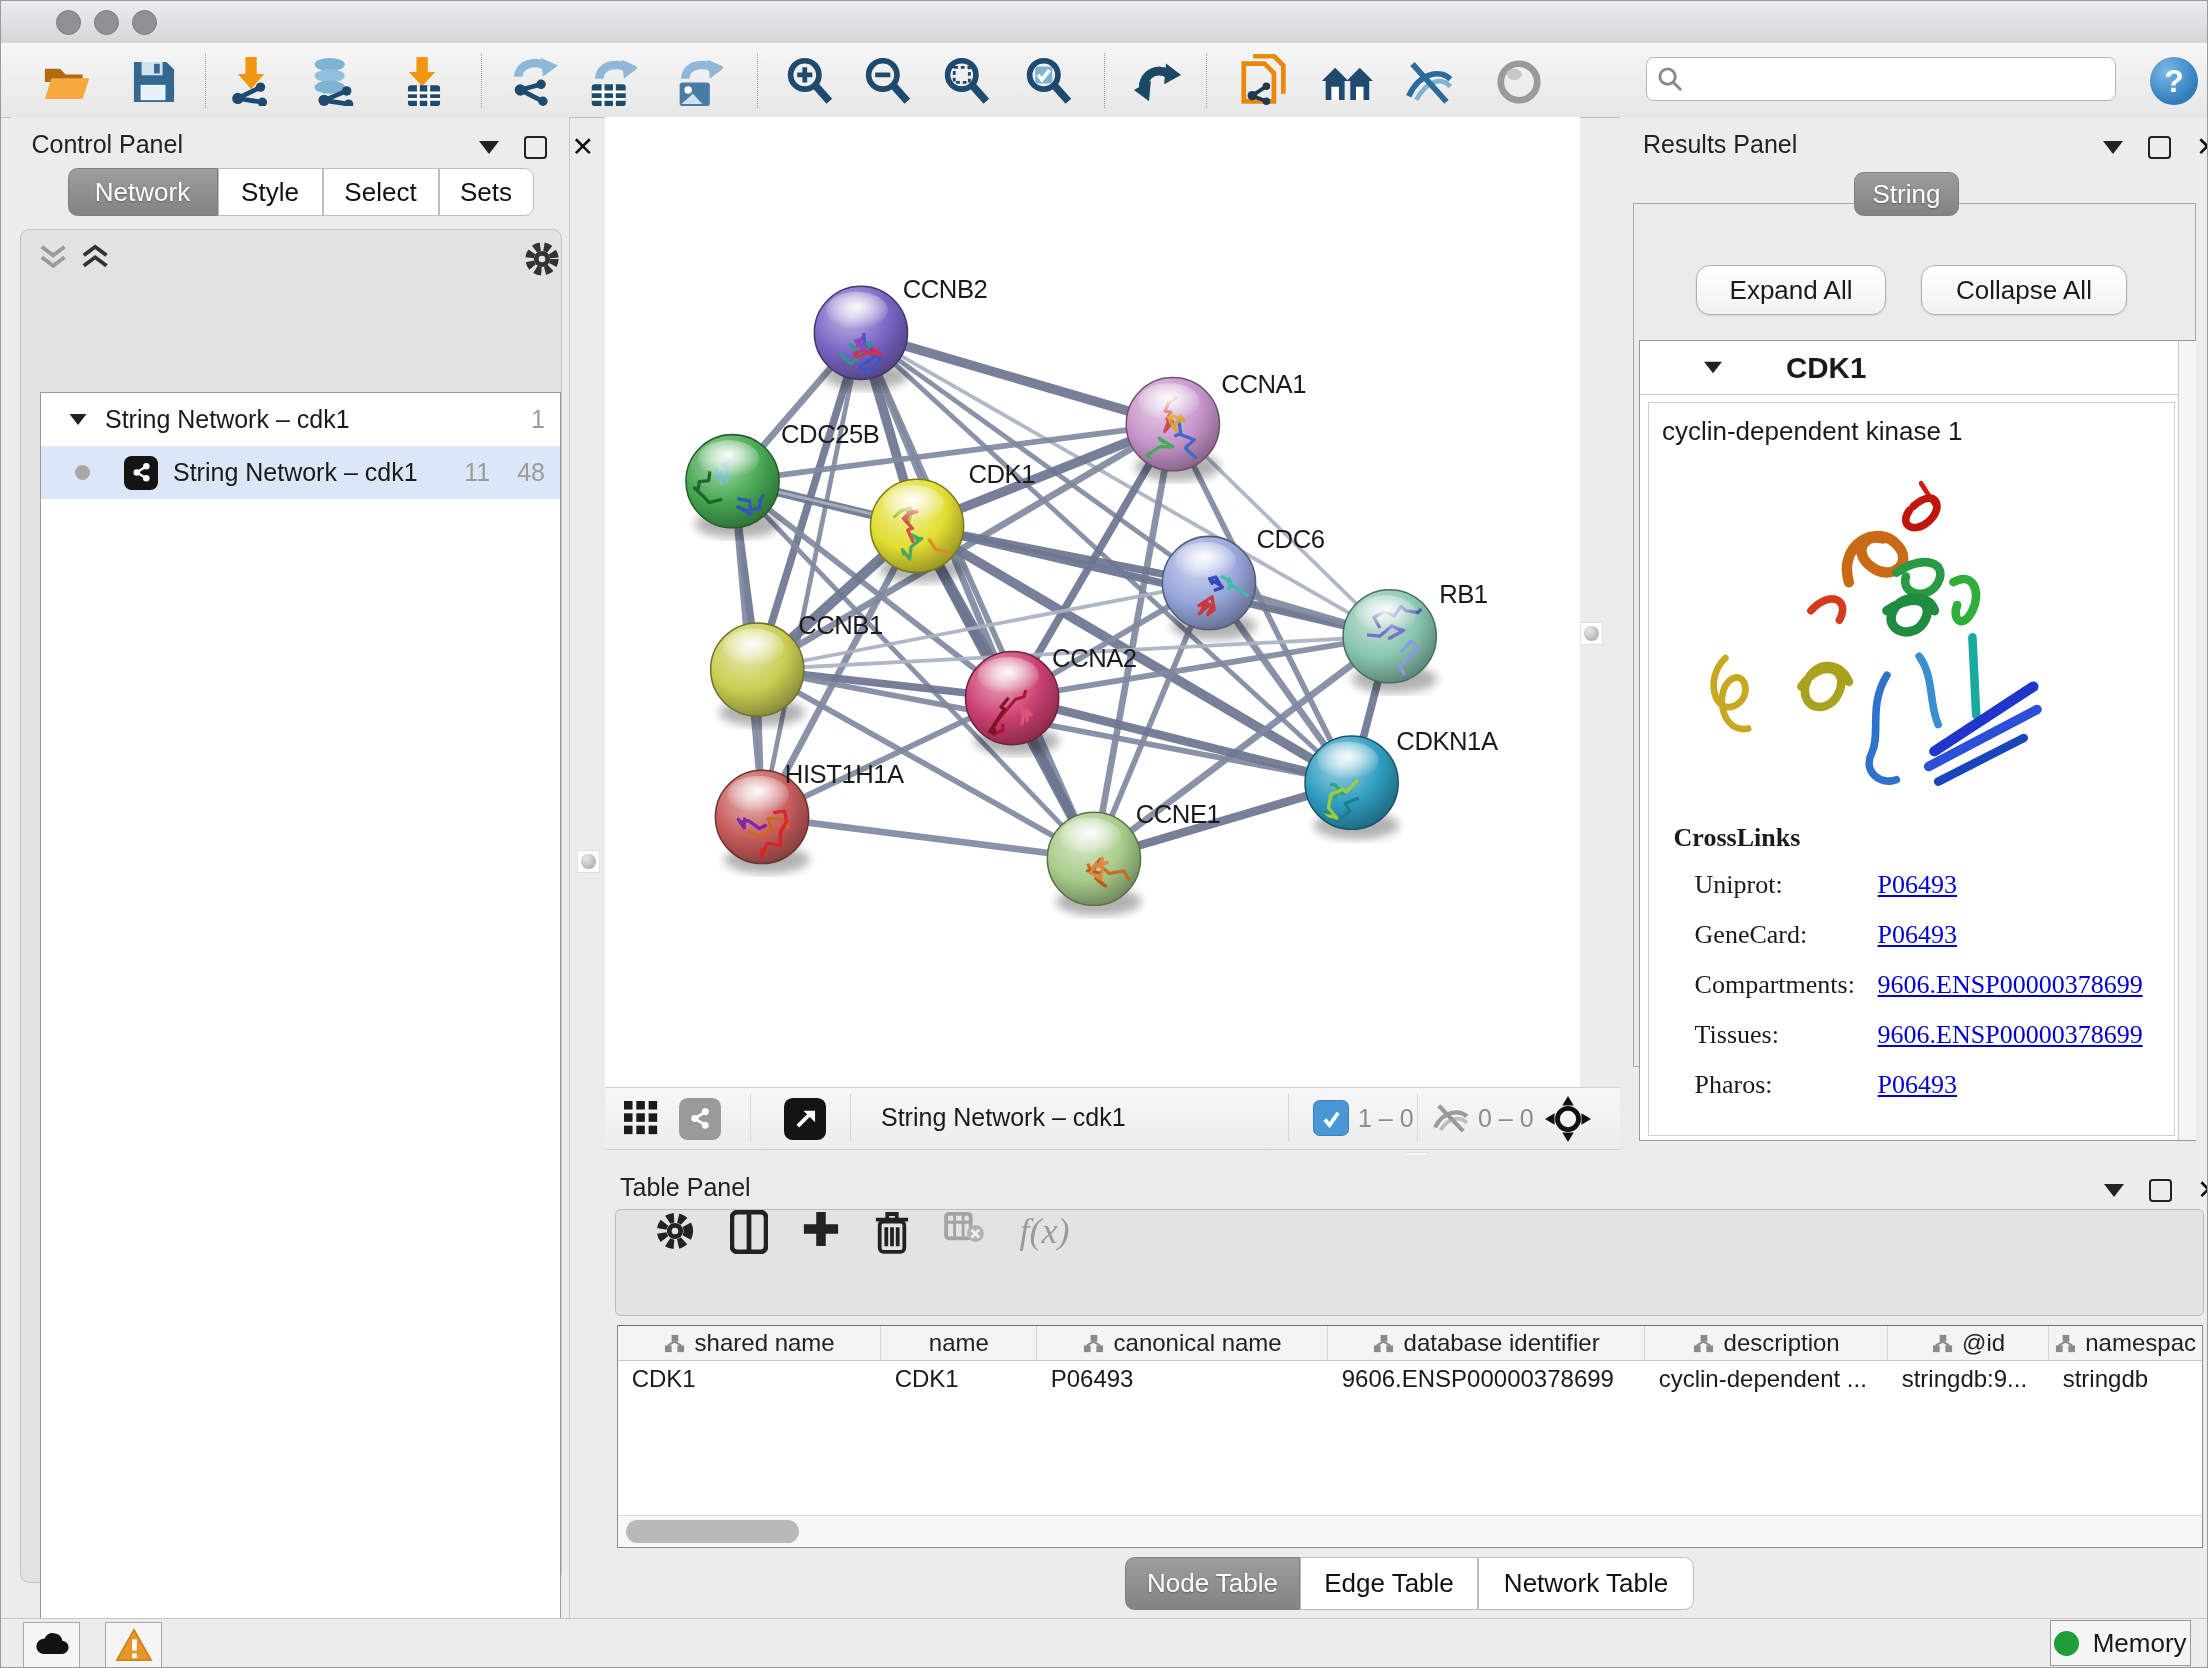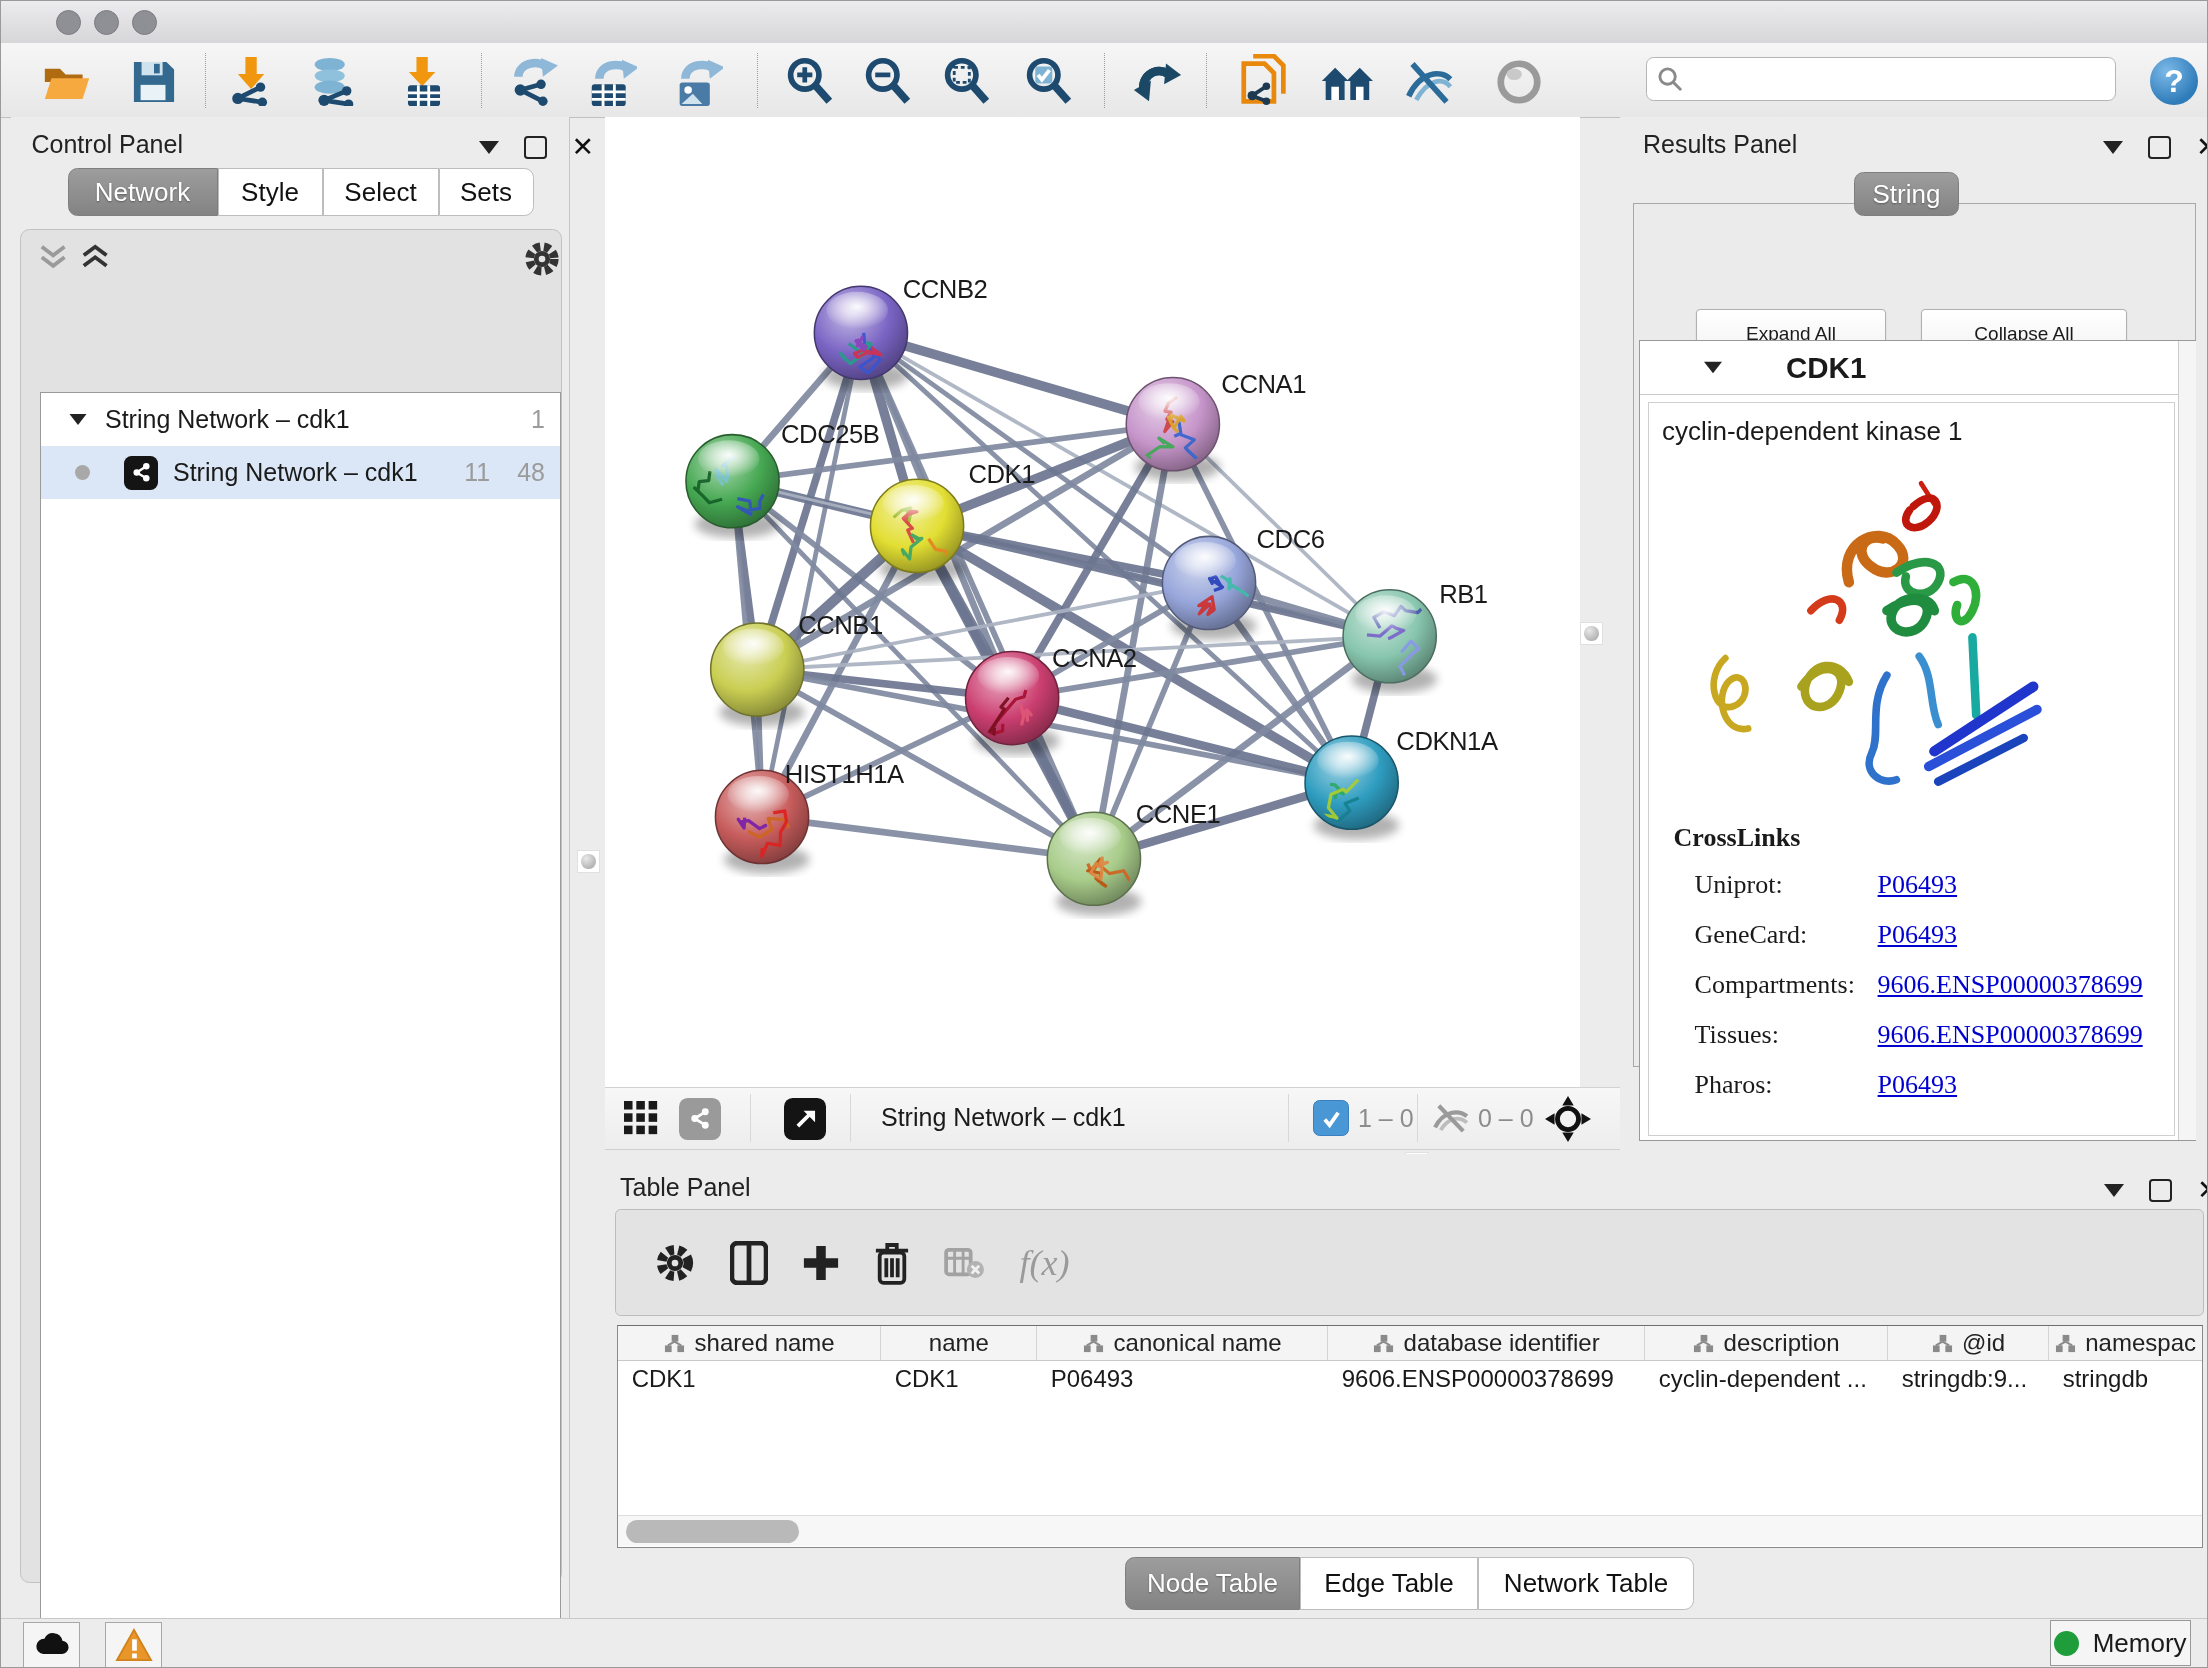--- a/index.html
+++ b/index.html
@@ -56,31 +56,31 @@
   .netpanel{left:604px;top:116px;width:975px;height:970px;background:#fff;}
   .netbar{left:604px;top:1086px;width:1015px;height:61px;background:linear-gradient(#f7f7f7,#ededed);
     border-top:1px solid #d2d2d2;border-bottom:1px solid #cfcfcf;}
   .nbsep{top:5.7px;width:0;height:48px;border-left:1px solid #d8d8d8;}
   .graybadge{width:42px;height:42px;background:#9a9a9a;border-radius:8.6px;display:flex;align-items:center;justify-content:center;}
   .blackbadge{width:42px;height:42px;background:#141414;border-radius:8.6px;display:flex;align-items:center;justify-content:center;}
   .cgray{color:#8c8c8c;font-size:25px;}
   
   .rpanel{left:1619px;top:116px;width:590px;height:1037px;background:#ececec;}
   .rbox{left:13.3px;top:86px;width:561px;height:862px;background:#ebebeb;border:1px solid #a8a8a8;}
-  .btn{background:linear-gradient(#ffffff,#f2f2f2);border:1px solid #b0b0b0;border-radius:4px;
-    font-size:19px;display:flex;align-items:center;justify-content:center;cursor:pointer;
-    box-shadow:0 1px 1.9px rgba(0,0,0,.12);margin-top:44px;}
+  .btn{background:linear-gradient(#ffffff,#f2f2f2);border:1px solid #b0b0b0;border-radius:14px;
+    font-size:26px;display:flex;align-items:center;justify-content:center;cursor:pointer;
+    box-shadow:0 1px 1.9px rgba(0,0,0,.12);}
   .cdk1box{left:19px;top:223px;width:557px;height:801px;background:#fff;border:1px solid #999;box-sizing:border-box;}
   .serif{font-family:"Liberation Serif","DejaVu Serif",serif;}
   .xlink{color:#0000d0;text-decoration:underline;cursor:pointer;}
   .xrow{display:flex;font-size:26px;height:50px;align-items:center;}
   
   .tpanel{left:604px;top:1153px;width:1605px;height:464px;background:#ececec;}
   .ttoolbar{left:9.5px;top:55px;width:1589px;height:107px;background:#e3e3e3;border:1px solid #bcbcbc;
-    border-radius:5.7px;display:flex;align-items:center;gap:34px;padding-left:38px;box-sizing:border-box;}
+    border-radius:5.7px;display:flex;gap:34px;padding-left:38px;box-sizing:border-box;}
   .tablebox{left:12.4px;top:171px;width:1586px;height:223px;background:#fff;border:1px solid #8a8a8a;
     border-top:1.9px solid #6e6e6e;box-sizing:border-box;}
   .thead{display:flex;height:34px;background:#f4f4f4;border-bottom:1px solid #c9c9c9;}
   .th{display:flex;align-items:center;justify-content:center;gap:9.5px;font-size:24px;color:#222;
     border-right:1px solid #d5d5d5;box-sizing:border-box;overflow:hidden;white-space:nowrap;}
   .tr{display:flex;height:36px;background:#fff;}
   .td{font-size:24px;padding-left:13.3px;display:flex;align-items:center;box-sizing:border-box;
     overflow:hidden;white-space:nowrap;}
   .hscroll{left:13.3px;top:361px;width:1584px;height:30px;background:#f7f7f7;border-top:1px solid #ddd;}
   .hthumb{left:7.6px;top:3.8px;width:173px;height:23px;background:#b9b9b9;border-radius:11.4px;}

